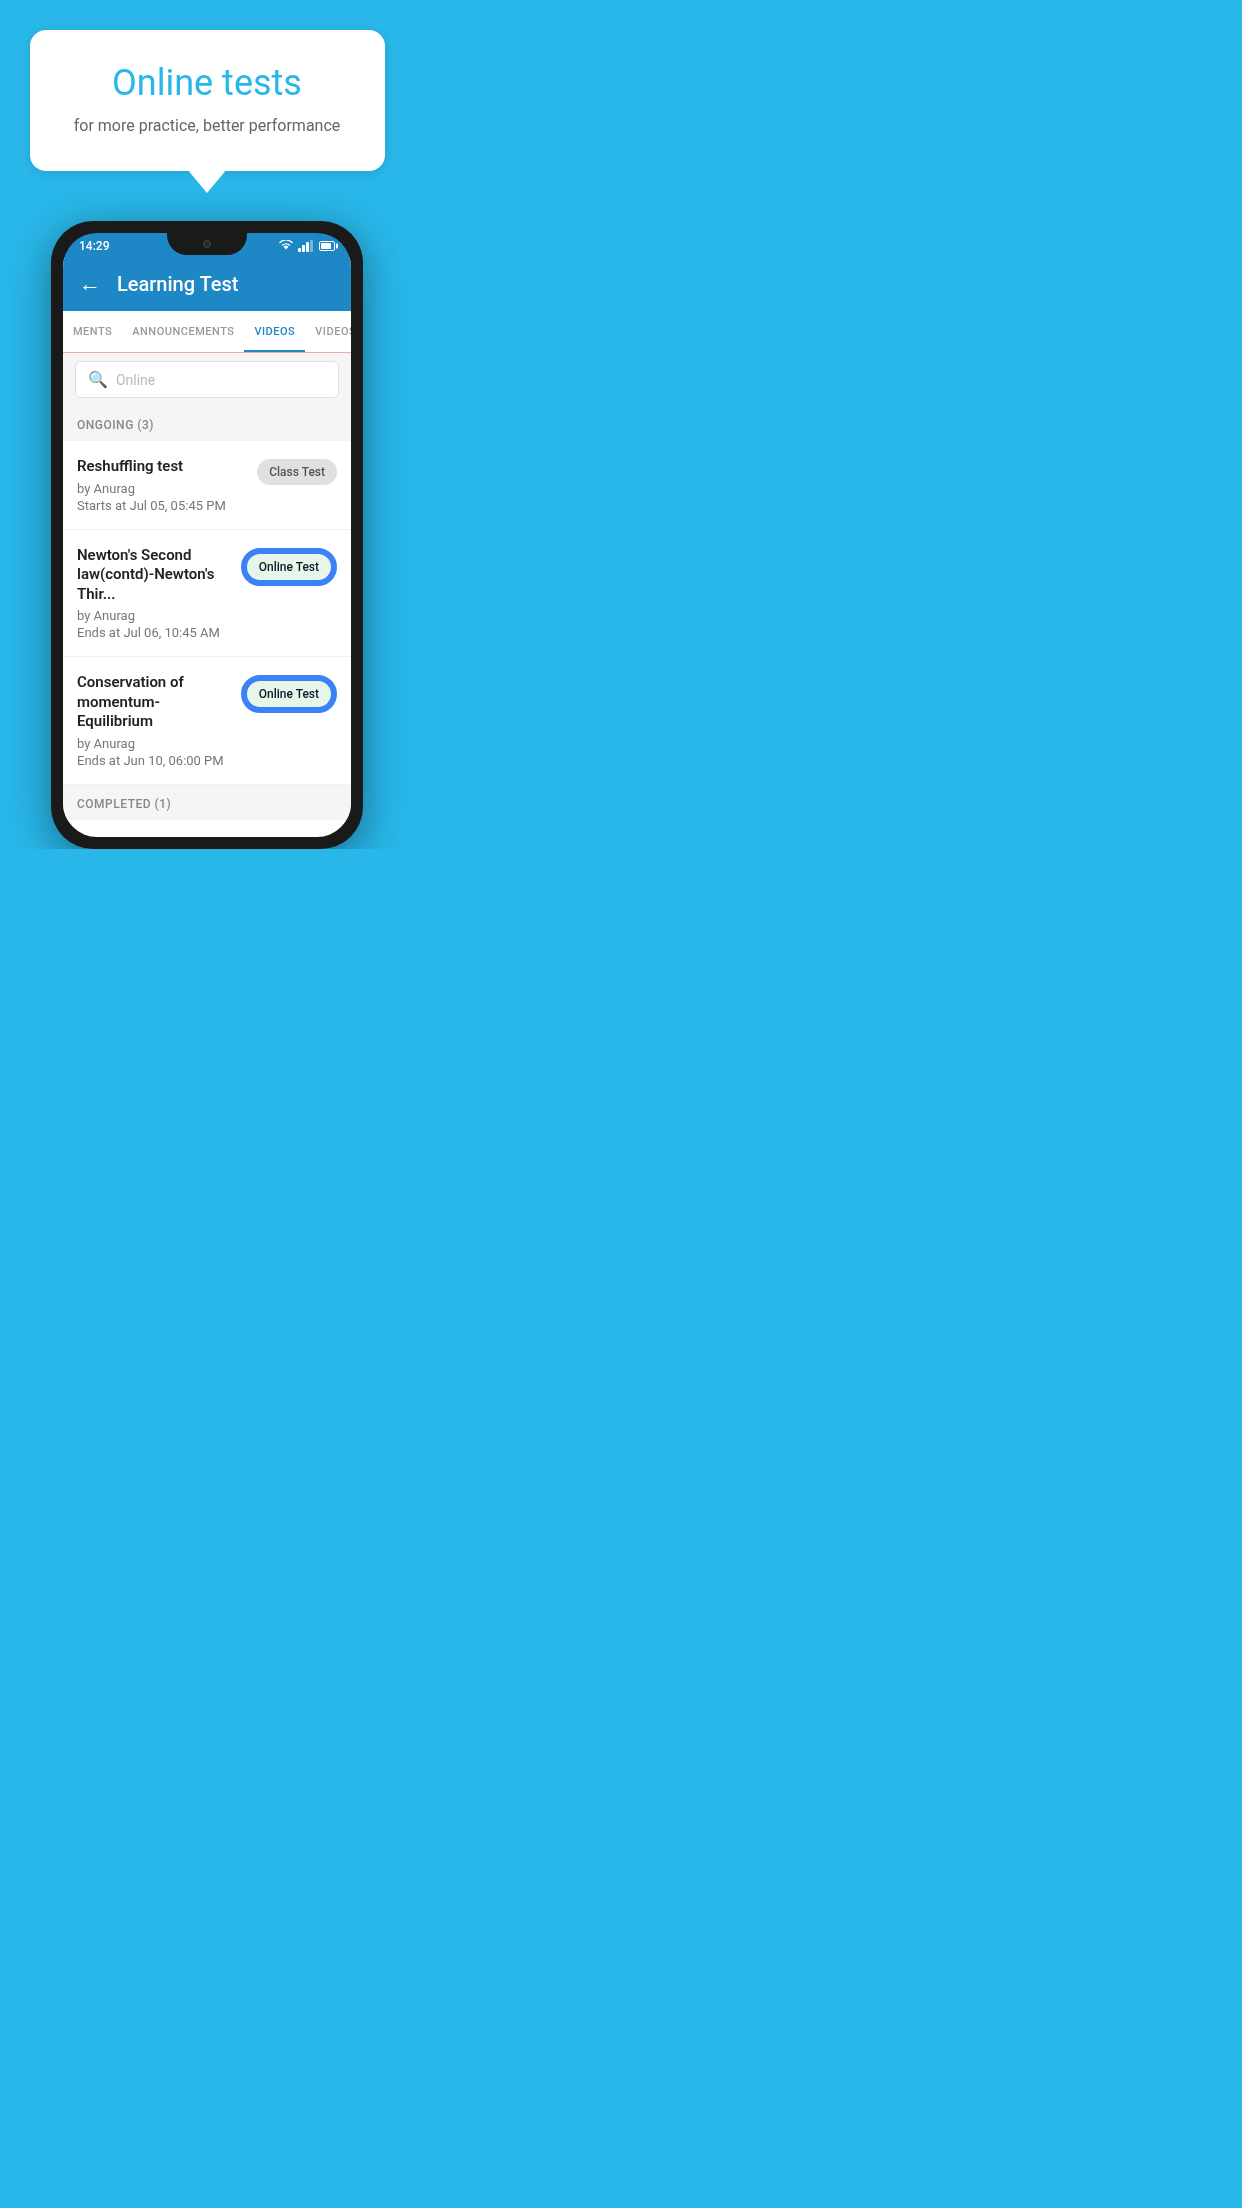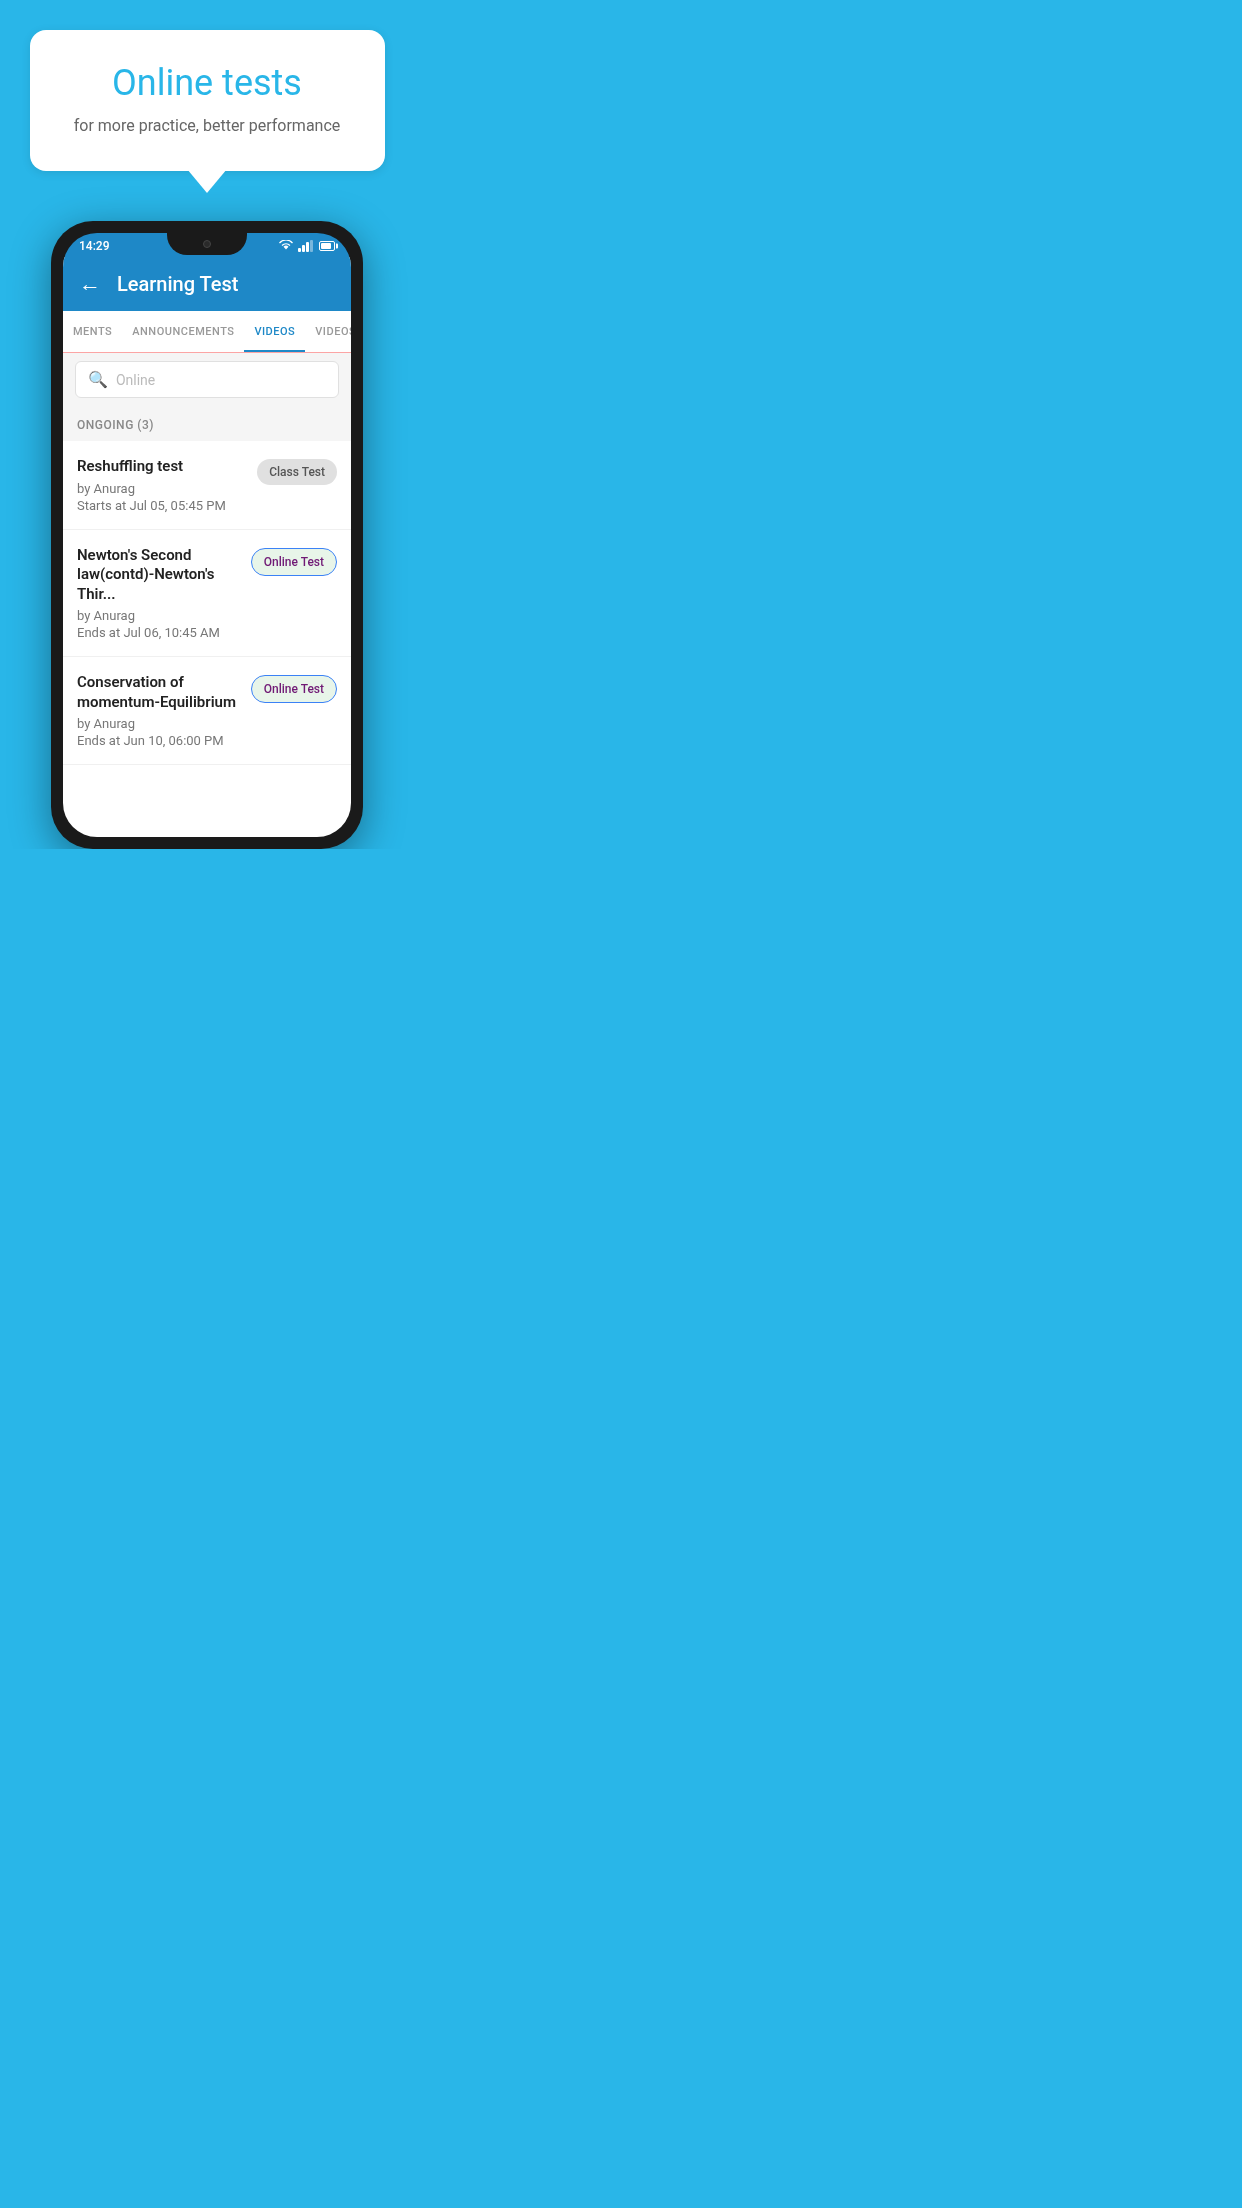--- a/index.html
+++ b/index.html
@@ -268,22 +268,22 @@
       flex-shrink: 0;
     }
 
     .badge-class {
       background: #e0e0e0;
       color: #555;
     }
 
     .badge-online {
       background: #e8f5e9;
-      color: #701a75;
-      border: 1px solid #3b82f6;
+      color: #0f172a;
+      border: 6px solid #3b82f6;
     }
 
     .signal-icon {
       display: inline-flex;
       align-items: flex-end;
       gap: 1px;
       height: 12px;
     }
 
     .signal-bar {
@@ -418,16 +418,19 @@
           <div class="test-item-info">
             <div class="test-item-title">Conservation of momentum-Equilibrium</div>
             <div class="test-item-by">by Anurag</div>
             <div class="test-item-date">Ends at  Jun 10, 06:00 PM</div>
           </div>
           <div class="test-badge badge-online">Online Test</div>
         </div>
 
       </div>
 
+      <div class="completed-section-header">
+        <span class="section-header-text">COMPLETED (1)</span>
+      </div>
 
     </div>
   </div>
 </div>
 
 </body></html>

